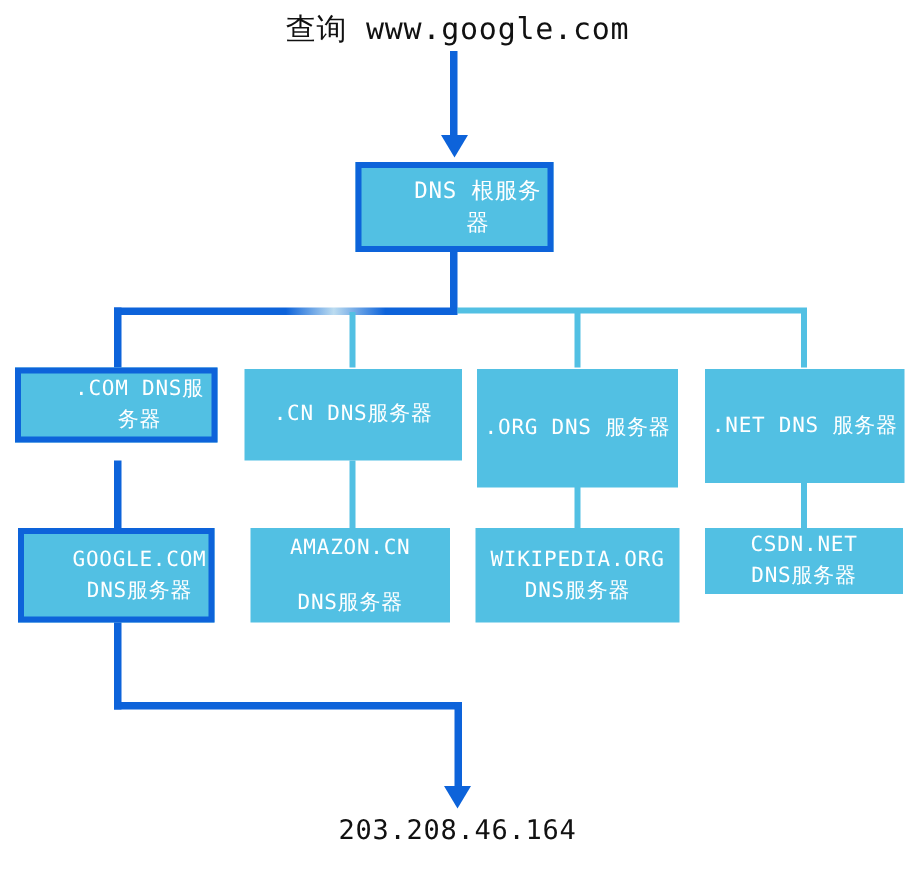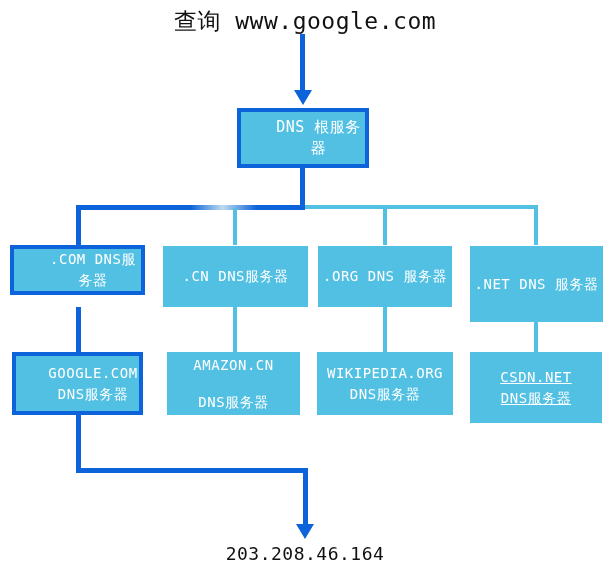--- a/index.html
+++ b/index.html
@@ -5,21 +5,21 @@
   html,body{margin:0;padding:0;background:#ffffff;}
   .canvas{
     position:relative;
     width:610px;height:580px;
     background:#ffffff;
     font-family:"DejaVu Sans Mono","Liberation Mono",monospace;
     overflow:hidden;
   }
   .title{
     position:absolute;left:0;top:6px;width:610px;
-    text-align:center;font-size:23px;color:#111111;
+    text-align:center;font-size:20px;color:#111111;
     letter-spacing:0.5px;
   }
   .box{
     position:absolute;
     box-sizing:border-box;
     background:#52c0e3;
     color:#ffffff;
     display:flex;flex-direction:column;
     align-items:center;justify-content:center;
     font-size:14px;letter-spacing:0.5px;
@@ -69,21 +69,21 @@
   <div class="line light" style="left:233px;top:208px;width:4px;height:37px;"></div>
   <div class="line light" style="left:383px;top:208px;width:4px;height:37px;"></div>
   <div class="line light" style="left:534px;top:208px;width:4px;height:37px;"></div>
 
   <div class="box bordered" style="left:10px;top:245px;width:135px;height:50px;">
     <span>.COM DNS服务器</span>
   </div>
   <div class="box" style="left:163px;top:246px;width:145px;height:61px;">
     <span>.CN DNS服务器</span>
   </div>
-  <div class="box" style="left:318px;top:246px;width:134px;height:61px;">
+  <div class="box" style="left:318px;top:246px;width:134px;height:79px;">
     <span>.ORG DNS 服务器</span>
   </div>
   <div class="box" style="left:470px;top:246px;width:133px;height:76px;">
     <span>.NET DNS 服务器</span>
   </div>
 
   <div class="line dark" style="left:76px;top:307px;width:5px;height:45px;"></div>
   <div class="line light" style="left:233px;top:307px;width:4px;height:45px;"></div>
   <div class="line light" style="left:383px;top:307px;width:4px;height:45px;"></div>
   <div class="line light" style="left:534px;top:307px;width:4px;height:45px;"></div>
@@ -93,21 +93,21 @@
     <span>DNS服务器</span>
   </div>
   <div class="box" style="left:167px;top:352px;width:133px;height:63px;gap:16px;">
     <span>AMAZON.CN</span>
     <span>DNS服务器</span>
   </div>
   <div class="box" style="left:317px;top:352px;width:136px;height:63px;">
     <span>WIKIPEDIA.ORG</span>
     <span>DNS服务器</span>
   </div>
-  <div class="box" style="left:470px;top:352px;width:132px;height:71px;text-decoration:underline;">
+  <div class="box" style="left:470px;top:352px;width:132px;height:44px;">
     <span>CSDN.NET</span>
     <span>DNS服务器</span>
   </div>
 
   <div class="line dark" style="left:76px;top:415px;width:5px;height:58px;"></div>
   <div class="line dark" style="left:76px;top:468px;width:232px;height:5px;"></div>
   <div class="line dark" style="left:303px;top:468px;width:5px;height:57px;"></div>
   <div class="arrowhead" style="left:296px;top:524px;"></div>
 
   <div class="result-ip">203.208.46.164</div>

